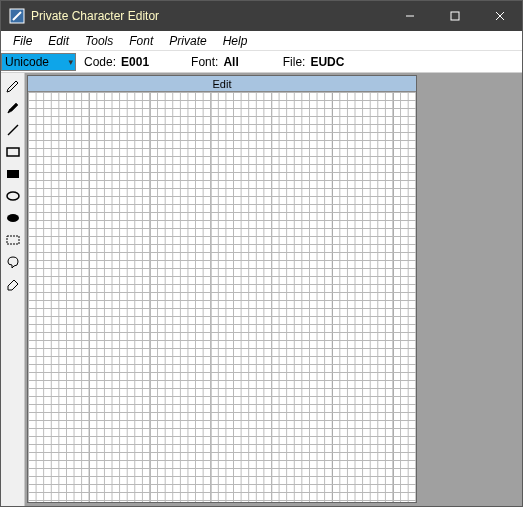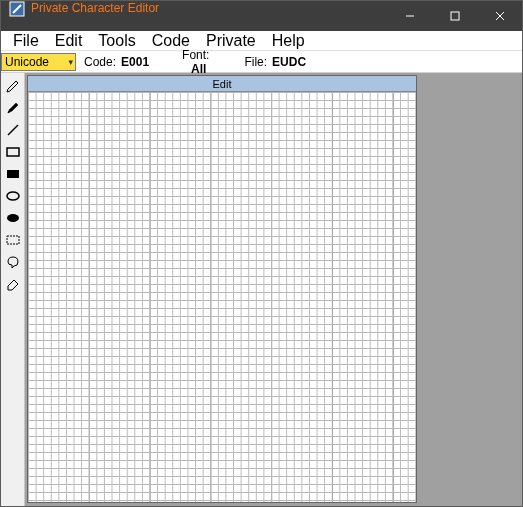--- a/index.html
+++ b/index.html
@@ -1,30 +1,30 @@
 <!DOCTYPE html>
 <html><head>
 <meta charset="utf-8">
 <style>
   * { box-sizing: border-box; margin: 0; padding: 0; }
   body { font-family: "Segoe UI", Tahoma, sans-serif; font-size: 12px; width: 523px; height: 507px; overflow: hidden; background: #fff; }
   .window { width: 523px; height: 507px; display: flex; flex-direction: column; border: 1px solid #5a5a5a; }
-  .titlebar { height: 30px; background: #3d3d3d; color: #f97316; display: flex; }
+  .titlebar { height: 30px; background: #3d3d3d; color: #fef9c3; display: flex; align-items: center; }
   .titlebar .app-icon { width: 16px; height: 16px; margin: 0 6px 0 8px; display: inline-flex; }
   .titlebar .title { flex: 1; font-size: 12px; }
   .win-controls { display: flex; height: 100%; }
   .win-btn { width: 45px; height: 30px; display: flex; align-items: center; justify-content: center; color: #fff; }
   .win-btn svg { width: 10px; height: 10px; }
   .menubar { height: 20px; background: #fff; display: flex; align-items: center; padding: 0 4px; border-bottom: 1px solid #e0e0e0; }
-  .menu-item { padding: 2px 8px; font-size: 16px; }
+  .menu-item { padding: 2px 8px; font-size: 12px; font-style: italic; }
   .infobar { height: 22px; background: #fff; display: flex; align-items: center; border-bottom: 1px solid #d0d0d0; font-size: 12px; }
   .info-label { padding: 0 3px 0 4px; }
-  .charset-select { height: 18px; width: 75px; border: 1px solid #7a7a7a; display: flex; align-items: center; justify-content: space-between; padding: 0 2px 0 3px; margin-right: 4px; font-size: 12px; background:#fde047; }
+  .charset-select { height: 18px; width: 75px; border: 1px solid #7a7a7a; display: flex; align-items: center; justify-content: space-between; padding: 0 2px 0 3px; margin-right: 4px; font-size: 12px; background:#0ea5e9; }
   .charset-select .chev { font-size: 9px; color:#333; }
-  .info-seg { display: flex; align-items: flex-end; margin-right: 4px; }
+  .info-seg { display: flex; align-items: flex-start; margin-right: 4px; }
   .info-val { padding: 0 6px 0 2px; font-weight: bold; }
   .workspace { flex: 1; display: flex; background: #a0a0a0; min-height: 0; }
   .toolbox { width: 24px; background: #f0f0f0; border-right: 1px solid #c8c8c8; display: flex; flex-direction: column; align-items: center; padding-top: 2px; }
   .tool { width: 22px; height: 22px; display: flex; align-items: center; justify-content: center; margin-bottom: 0; }
   .tool svg { width: 16px; height: 16px; }
   .canvas-area { flex: 1; padding: 2px 0 0 2px; display:flex; flex-direction:column; align-items:flex-start; }
   .canvas-frame { width: 390px; background: #fff; border: 1px solid #666; }
   .canvas-title { height: 16px; background: #a8c4e0; text-align: center; font-size: 11px; line-height: 16px; border-bottom: 1px solid #888; }
   .grid { width: 388px; height: 410px;
     background-color: #fff;
@@ -64,39 +64,39 @@
             <path d="M1 1 L9 9 M9 1 L1 9" stroke="#fff" stroke-width="1"></path>
           </svg>
         </div>
     </div>
   </div>
 
   <div class="menubar">
     <span class="menu-item">File</span>
     <span class="menu-item">Edit</span>
     <span class="menu-item">Tools</span>
-    <span class="menu-item">Code</span>
+    <span class="menu-item">Font</span>
     <span class="menu-item">Private</span>
     <span class="menu-item">Help</span>
   </div>
 
   <div class="infobar">
     <div class="charset-select">
       <span>Unicode</span>
       <span class="chev">▾</span>
     </div>
     <div class="info-seg">
       <span class="info-label">Code:</span>
       <span class="info-val">E001</span>
     </div>
-    <div class="info-seg" style="margin-left:19px;flex-direction:column;">
+    <div class="info-seg" style="margin-left:28px;">
       <span class="info-label">Font:</span>
       <span class="info-val">All</span>
     </div>
-    <div class="info-seg" style="margin-left:24px;">
+    <div class="info-seg" style="margin-left:30px;">
       <span class="info-label">File:</span>
       <span class="info-val">EUDC</span>
     </div>
   </div>
 
   <div class="workspace">
     <div class="toolbox">
       <div class="tool">
           <svg viewBox="0 0 16 16">
             <path d="M2 14 L3 11 L11 3 L13 5 L5 13 Z" fill="none" stroke="#000" stroke-width="1"></path>

